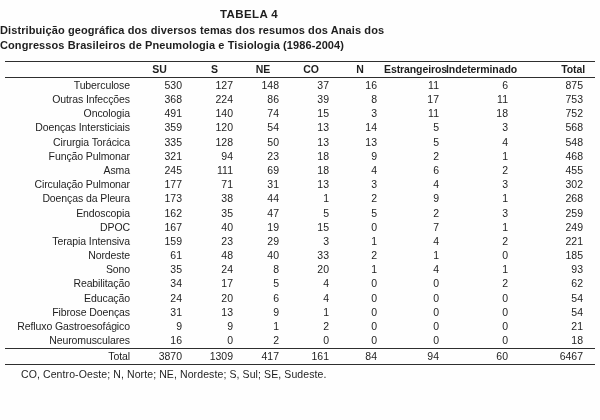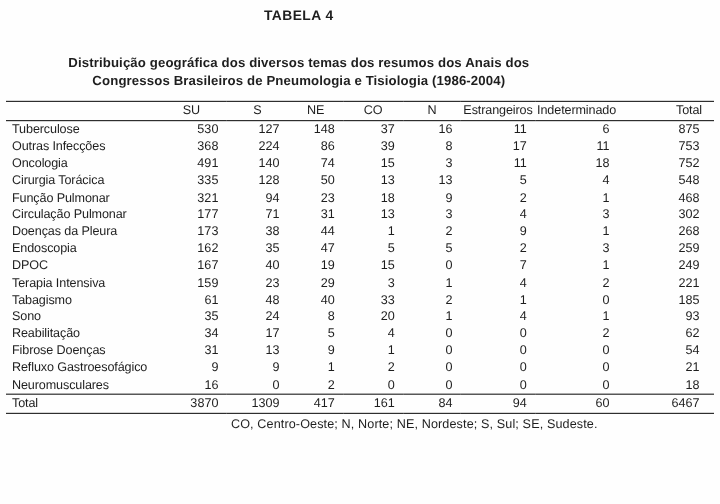--- a/index.html
+++ b/index.html
@@ -16,72 +16,71 @@
 
   .doc-title {
     text-align: center;
     font-weight: bold;
     font-size: 11.5px;
     letter-spacing: 0.4px;
     padding-top: 8px;
     line-height: 13px;
   }
   .doc-subtitle {
-    text-align: center;
+    text-align: left;
     font-weight: bold;
     font-size: 11px;
-    margin-top: 25px;
+    margin-top: 2px;
     line-height: 15px;
     letter-spacing: 0.1px;
   }
 
   table.data-table {
     border-collapse: collapse;
     table-layout: fixed;
     width: 590px;
     margin: 8px 0 0 5px;
     font-size: 10.5px;
   }
   thead th {
     border-top: 1.5px solid #2e2e2e;
     border-bottom: 1.5px solid #2e2e2e;
-    font-weight: normal;
+    font-weight: bold;
     text-align: center;
     height: 15px;
     padding: 0;
     line-height: 1;
     vertical-align: middle;
     white-space: nowrap;
     letter-spacing: -0.1px;
   }
   thead th:first-child { text-align: left; }
   thead th:last-child  { text-align: right; padding-right: 10px; }
 
   tbody td, tfoot td {
     padding: 0;
     height: 14.2px;
     line-height: 1;
     vertical-align: middle;
     white-space: nowrap;
   }
-  td.label { text-align: left; padding-left: 5px; letter-spacing: -0.1px; }
+  td.label { text-align: right; padding-left: 5px; letter-spacing: -0.1px; }
   td.num   { text-align: right; padding-right: 7px; }
   tbody td.num:nth-child(9), tfoot td.num:nth-child(9) { padding-right: 12px; }
 
   tfoot td {
     border-top: 1.5px solid #2e2e2e;
     border-bottom: 1.5px solid #2e2e2e;
     height: 15px;
   }
 
   .footnote {
-    margin: 3px 0 0 5px;
+    margin: 3px 0 0 21px;
     font-size: 10.5px;
     letter-spacing: 0.1px;
-    text-align: right;
   }
 </style>
 </head>
 <body>
 
 <div class="page">
 
   <div class="doc-title">TABELA 4</div>
 
   <div class="doc-subtitle">
@@ -142,20 +141,31 @@
           <td class="num">491</td>
           <td class="num">140</td>
           <td class="num">74</td>
           <td class="num">15</td>
           <td class="num">3</td>
           <td class="num">11</td>
           <td class="num">18</td>
           <td class="num">752</td>
         </tr>
         <tr>
+          <td class="label">Doenças Intersticiais</td>
+          <td class="num">359</td>
+          <td class="num">120</td>
+          <td class="num">54</td>
+          <td class="num">13</td>
+          <td class="num">14</td>
+          <td class="num">5</td>
+          <td class="num">3</td>
+          <td class="num">568</td>
+        </tr>
+        <tr>
           <td class="label">Cirurgia Torácica</td>
           <td class="num">335</td>
           <td class="num">128</td>
           <td class="num">50</td>
           <td class="num">13</td>
           <td class="num">13</td>
           <td class="num">5</td>
           <td class="num">4</td>
           <td class="num">548</td>
         </tr>
@@ -164,20 +174,31 @@
           <td class="num">321</td>
           <td class="num">94</td>
           <td class="num">23</td>
           <td class="num">18</td>
           <td class="num">9</td>
           <td class="num">2</td>
           <td class="num">1</td>
           <td class="num">468</td>
         </tr>
         <tr>
+          <td class="label">Asma</td>
+          <td class="num">245</td>
+          <td class="num">111</td>
+          <td class="num">69</td>
+          <td class="num">18</td>
+          <td class="num">4</td>
+          <td class="num">6</td>
+          <td class="num">2</td>
+          <td class="num">455</td>
+        </tr>
+        <tr>
           <td class="label">Circulação Pulmonar</td>
           <td class="num">177</td>
           <td class="num">71</td>
           <td class="num">31</td>
           <td class="num">13</td>
           <td class="num">3</td>
           <td class="num">4</td>
           <td class="num">3</td>
           <td class="num">302</td>
         </tr>
@@ -219,21 +240,21 @@
           <td class="num">159</td>
           <td class="num">23</td>
           <td class="num">29</td>
           <td class="num">3</td>
           <td class="num">1</td>
           <td class="num">4</td>
           <td class="num">2</td>
           <td class="num">221</td>
         </tr>
         <tr>
-          <td class="label">Tabagismo</td>
+          <td class="label">Nordeste</td>
           <td class="num">61</td>
           <td class="num">48</td>
           <td class="num">40</td>
           <td class="num">33</td>
           <td class="num">2</td>
           <td class="num">1</td>
           <td class="num">0</td>
           <td class="num">185</td>
         </tr>
         <tr>
@@ -250,20 +271,31 @@
         <tr>
           <td class="label">Reabilitação</td>
           <td class="num">34</td>
           <td class="num">17</td>
           <td class="num">5</td>
           <td class="num">4</td>
           <td class="num">0</td>
           <td class="num">0</td>
           <td class="num">2</td>
           <td class="num">62</td>
+        </tr>
+        <tr>
+          <td class="label">Educação</td>
+          <td class="num">24</td>
+          <td class="num">20</td>
+          <td class="num">6</td>
+          <td class="num">4</td>
+          <td class="num">0</td>
+          <td class="num">0</td>
+          <td class="num">0</td>
+          <td class="num">54</td>
         </tr>
         <tr>
           <td class="label">Fibrose Doenças</td>
           <td class="num">31</td>
           <td class="num">13</td>
           <td class="num">9</td>
           <td class="num">1</td>
           <td class="num">0</td>
           <td class="num">0</td>
           <td class="num">0</td>

